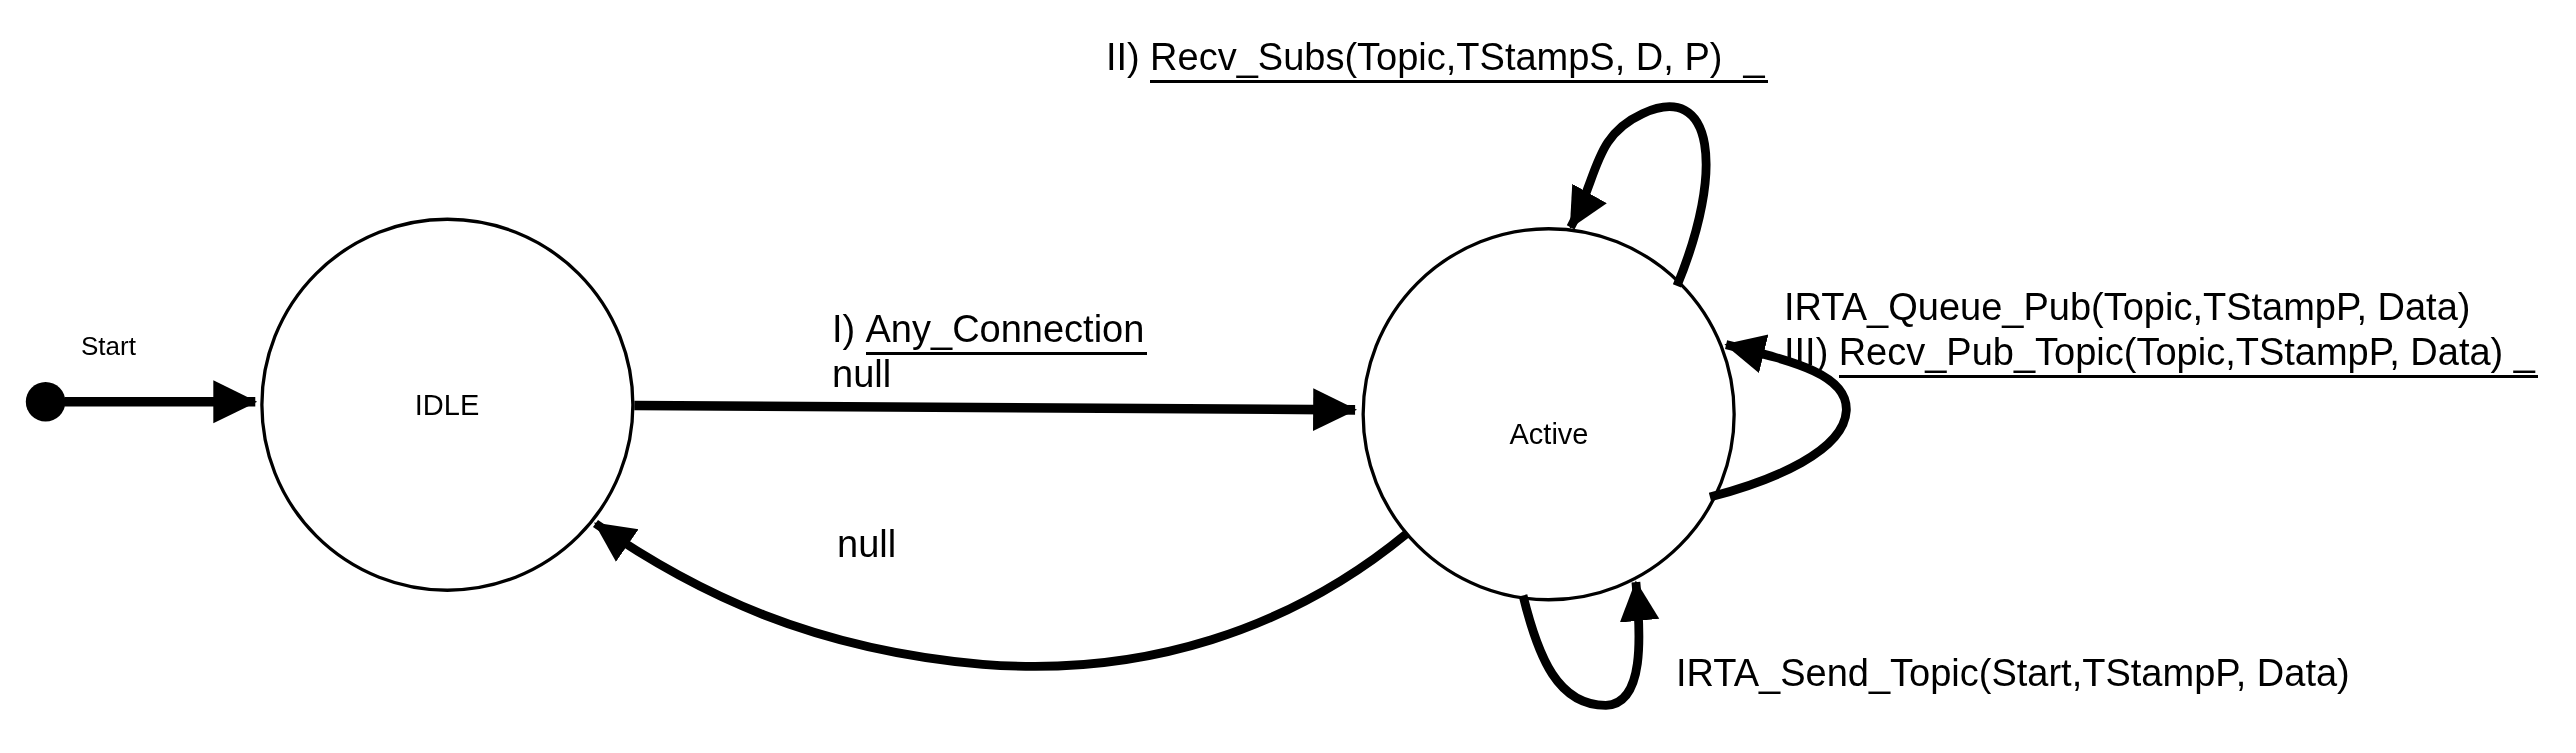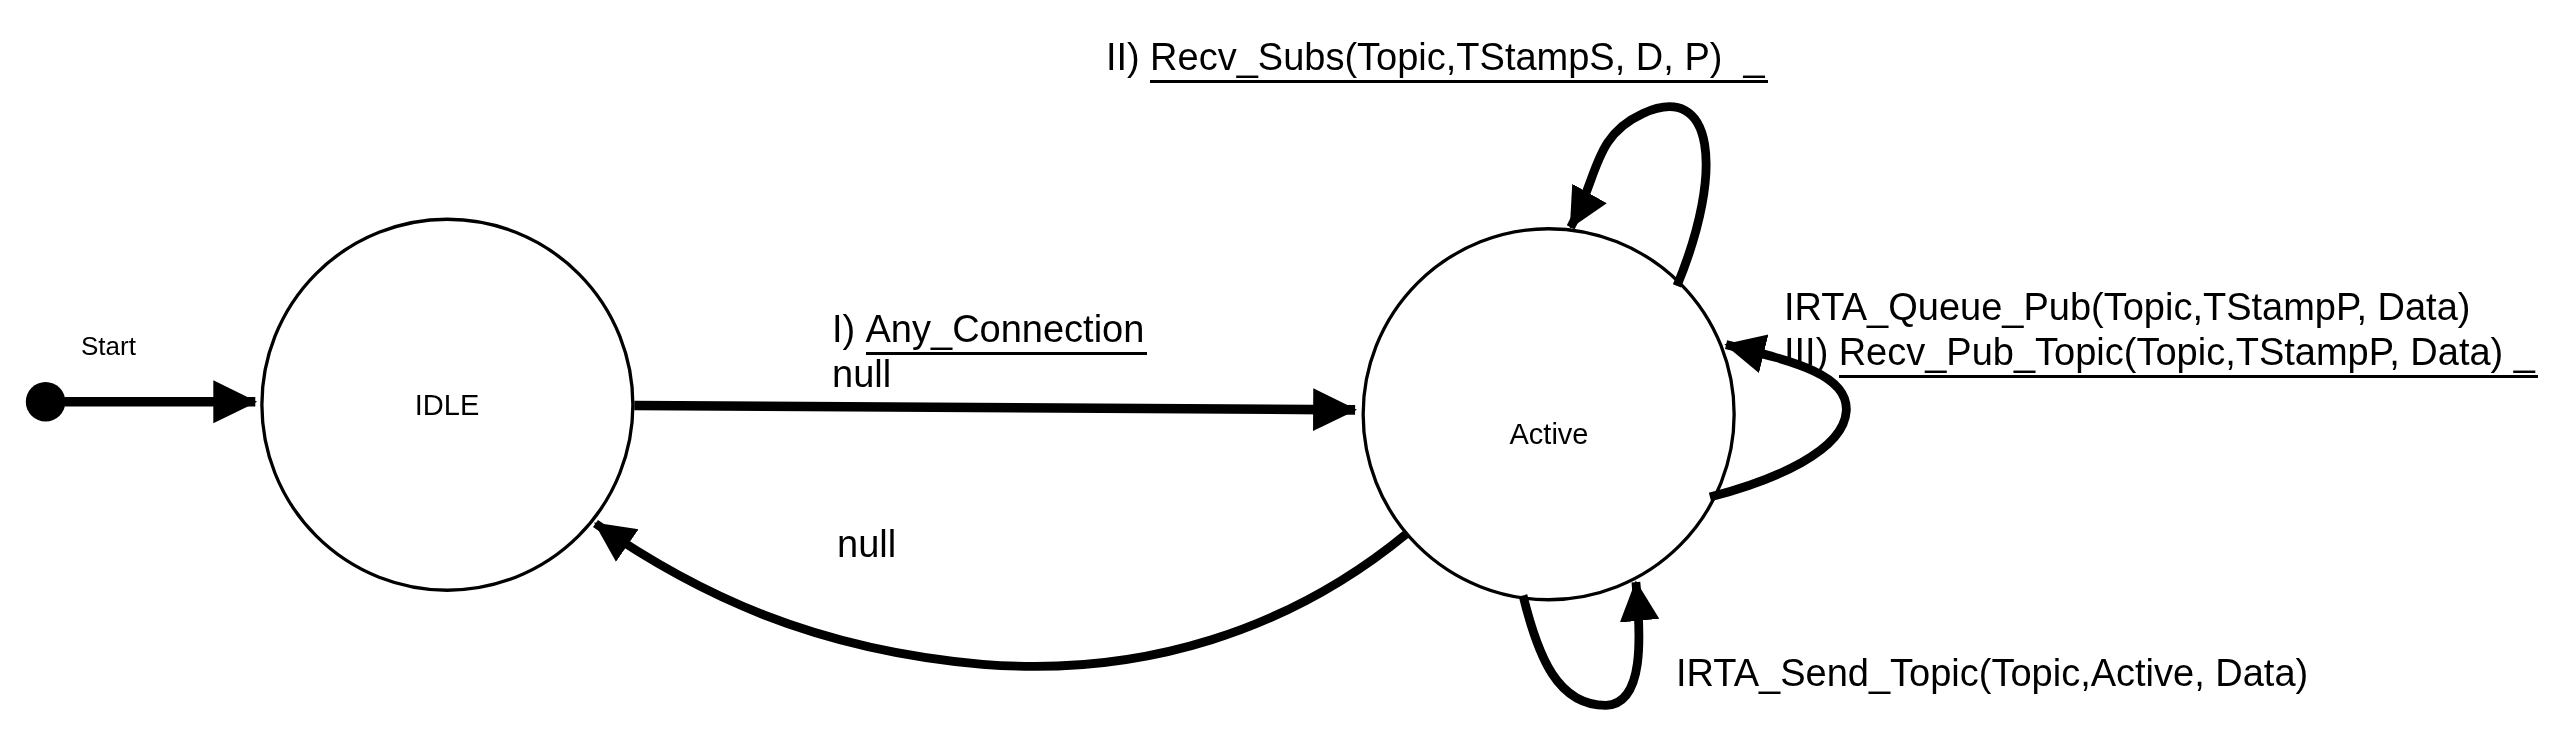--- a/index.html
+++ b/index.html
@@ -94,21 +94,21 @@
   <div class="label" style="left:1106px; top:35px;">
     <div><span class="num">II)</span><span class="evt">Recv_Subs(Topic,TStampS, D, P)&nbsp;&nbsp;_</span></div>
   </div>
 
   <div class="label" style="left:1784px; top:285px;">
     <div>IRTA_Queue_Pub(Topic,TStampP, Data)</div>
     <div><span class="num">III)</span><span class="evt">Recv_Pub_Topic(Topic,TStampP, Data)&nbsp;_</span></div>
   </div>
 
   <div class="label" style="left:1676px; top:651px;">
-    <div>IRTA_Send_Topic(Topic,Active, Data)</div>
+    <div>IRTA_Send_Topic(Start,TStampP, Data)</div>
   </div>
 
   <div class="label" style="left:837px; top:522px;">
     <div>null</div>
   </div>
 
 </div>
 
 
 </body></html>

